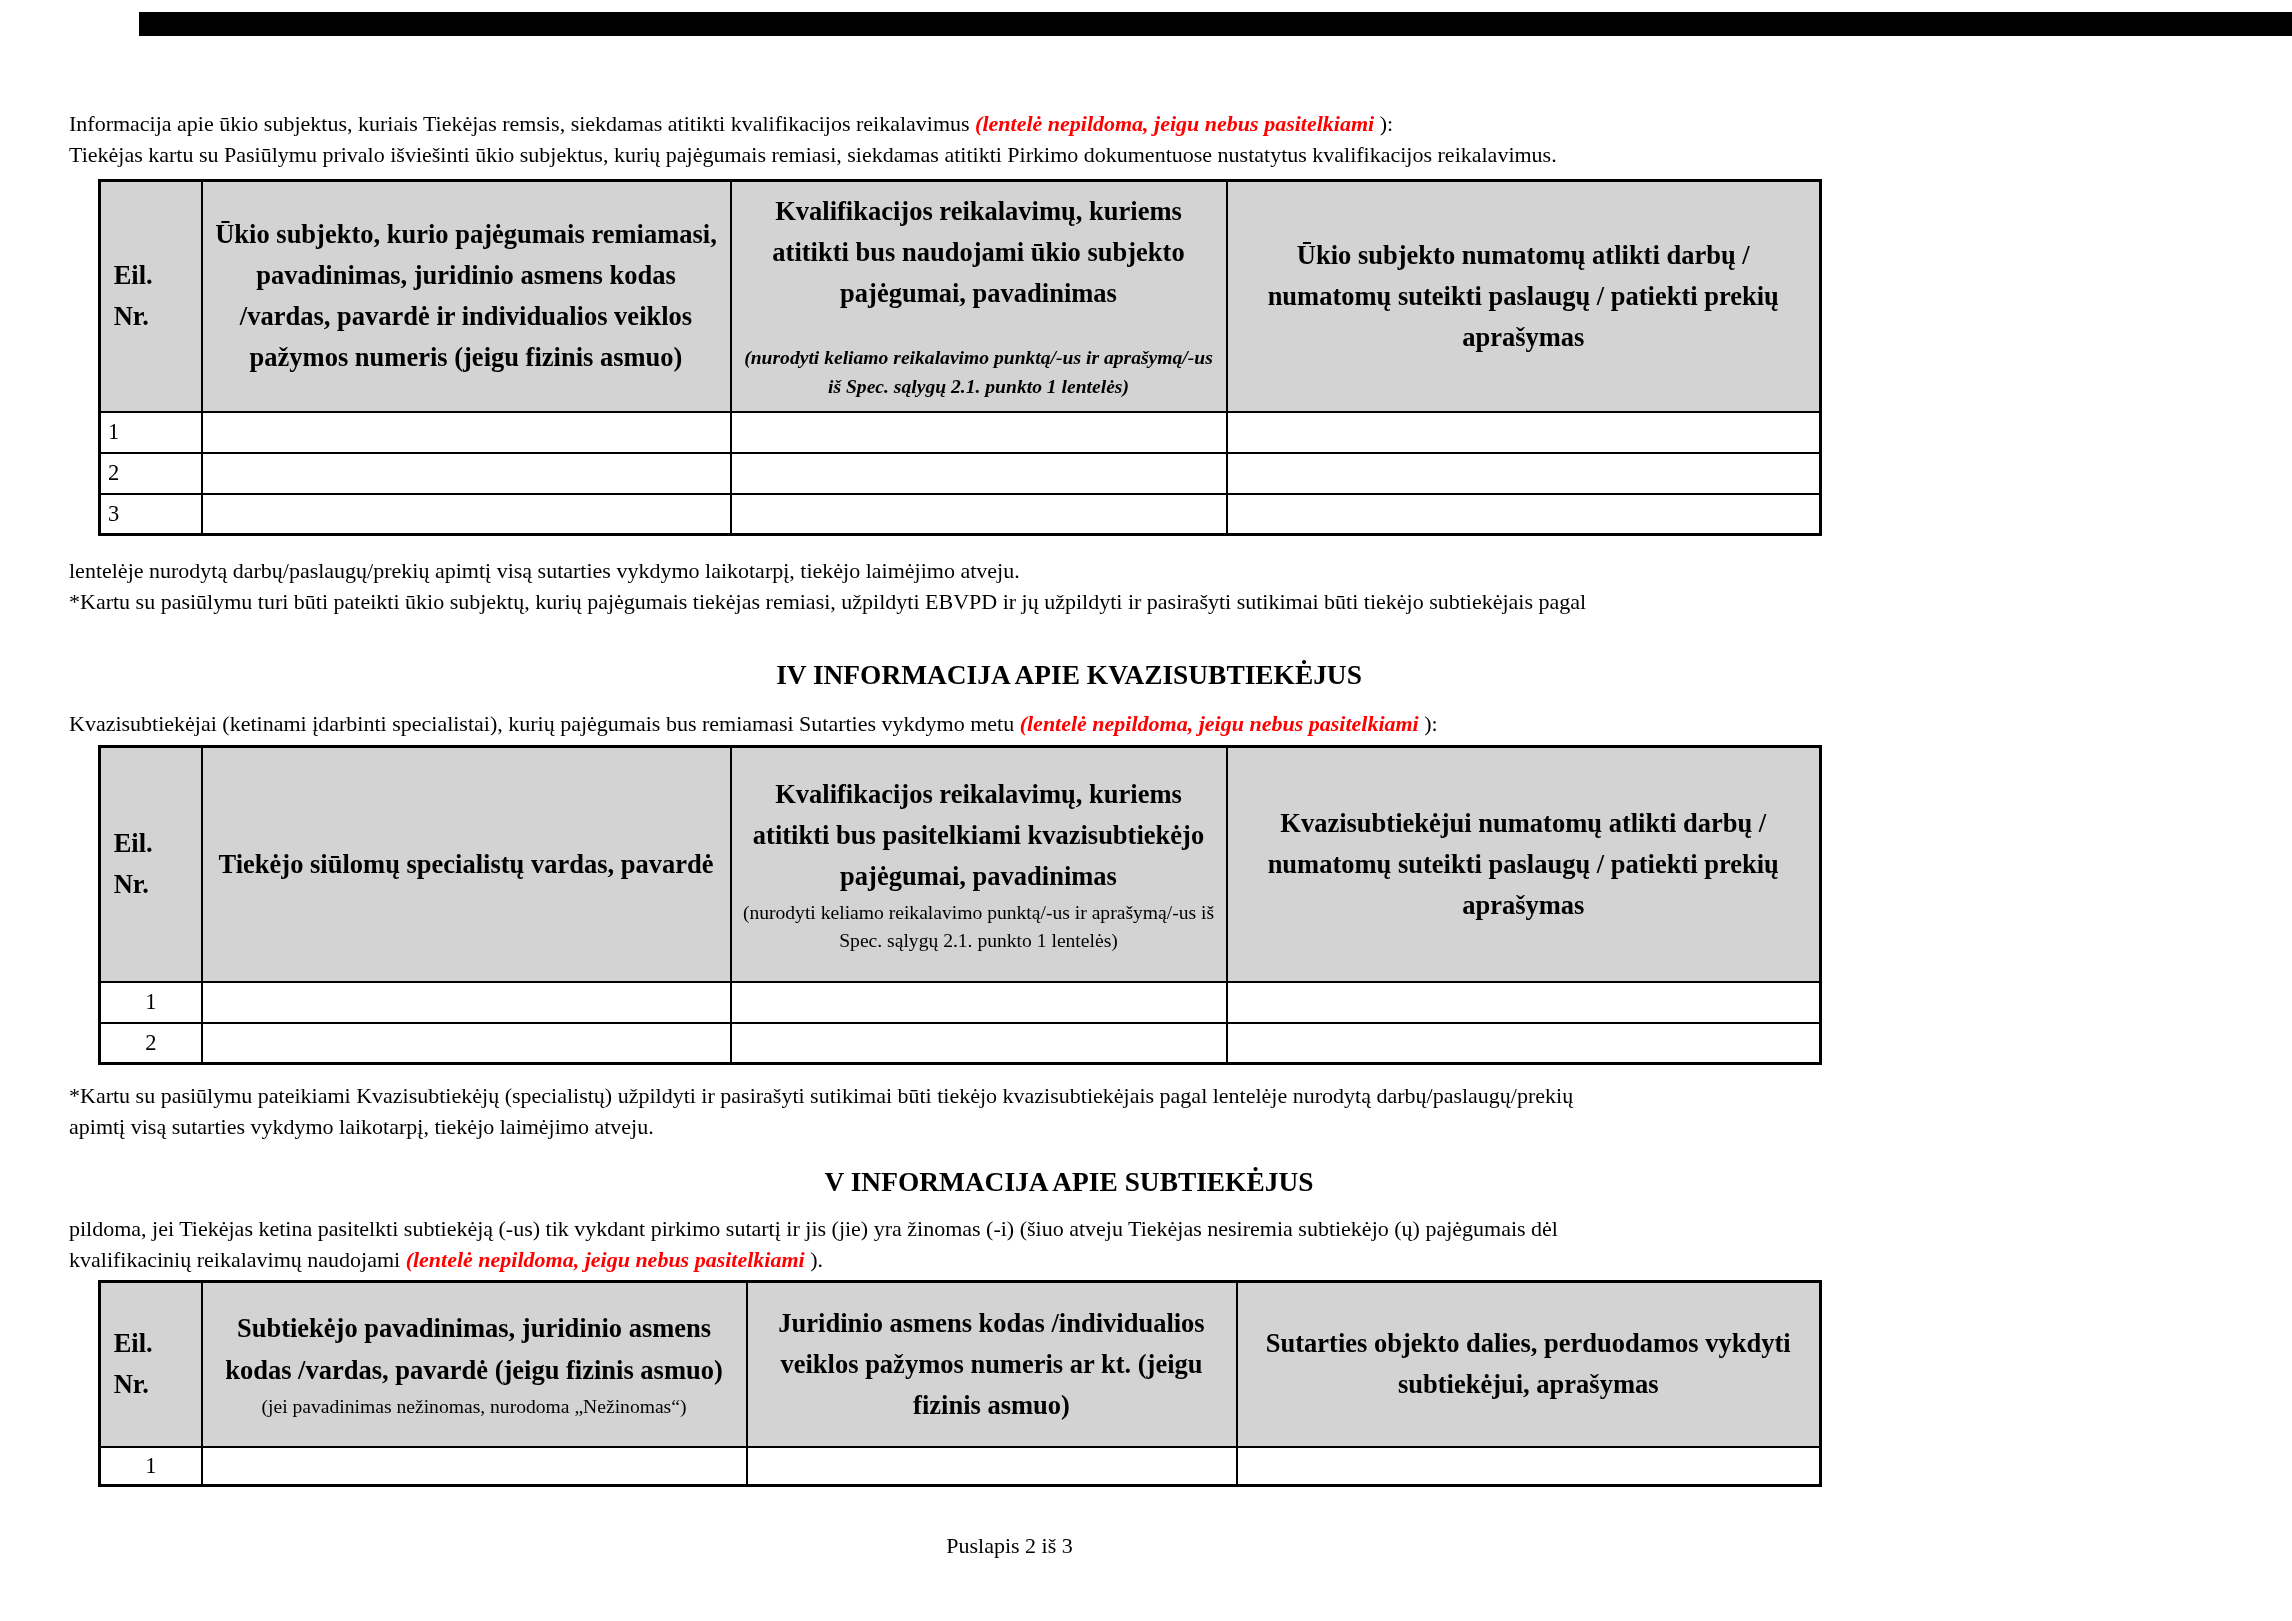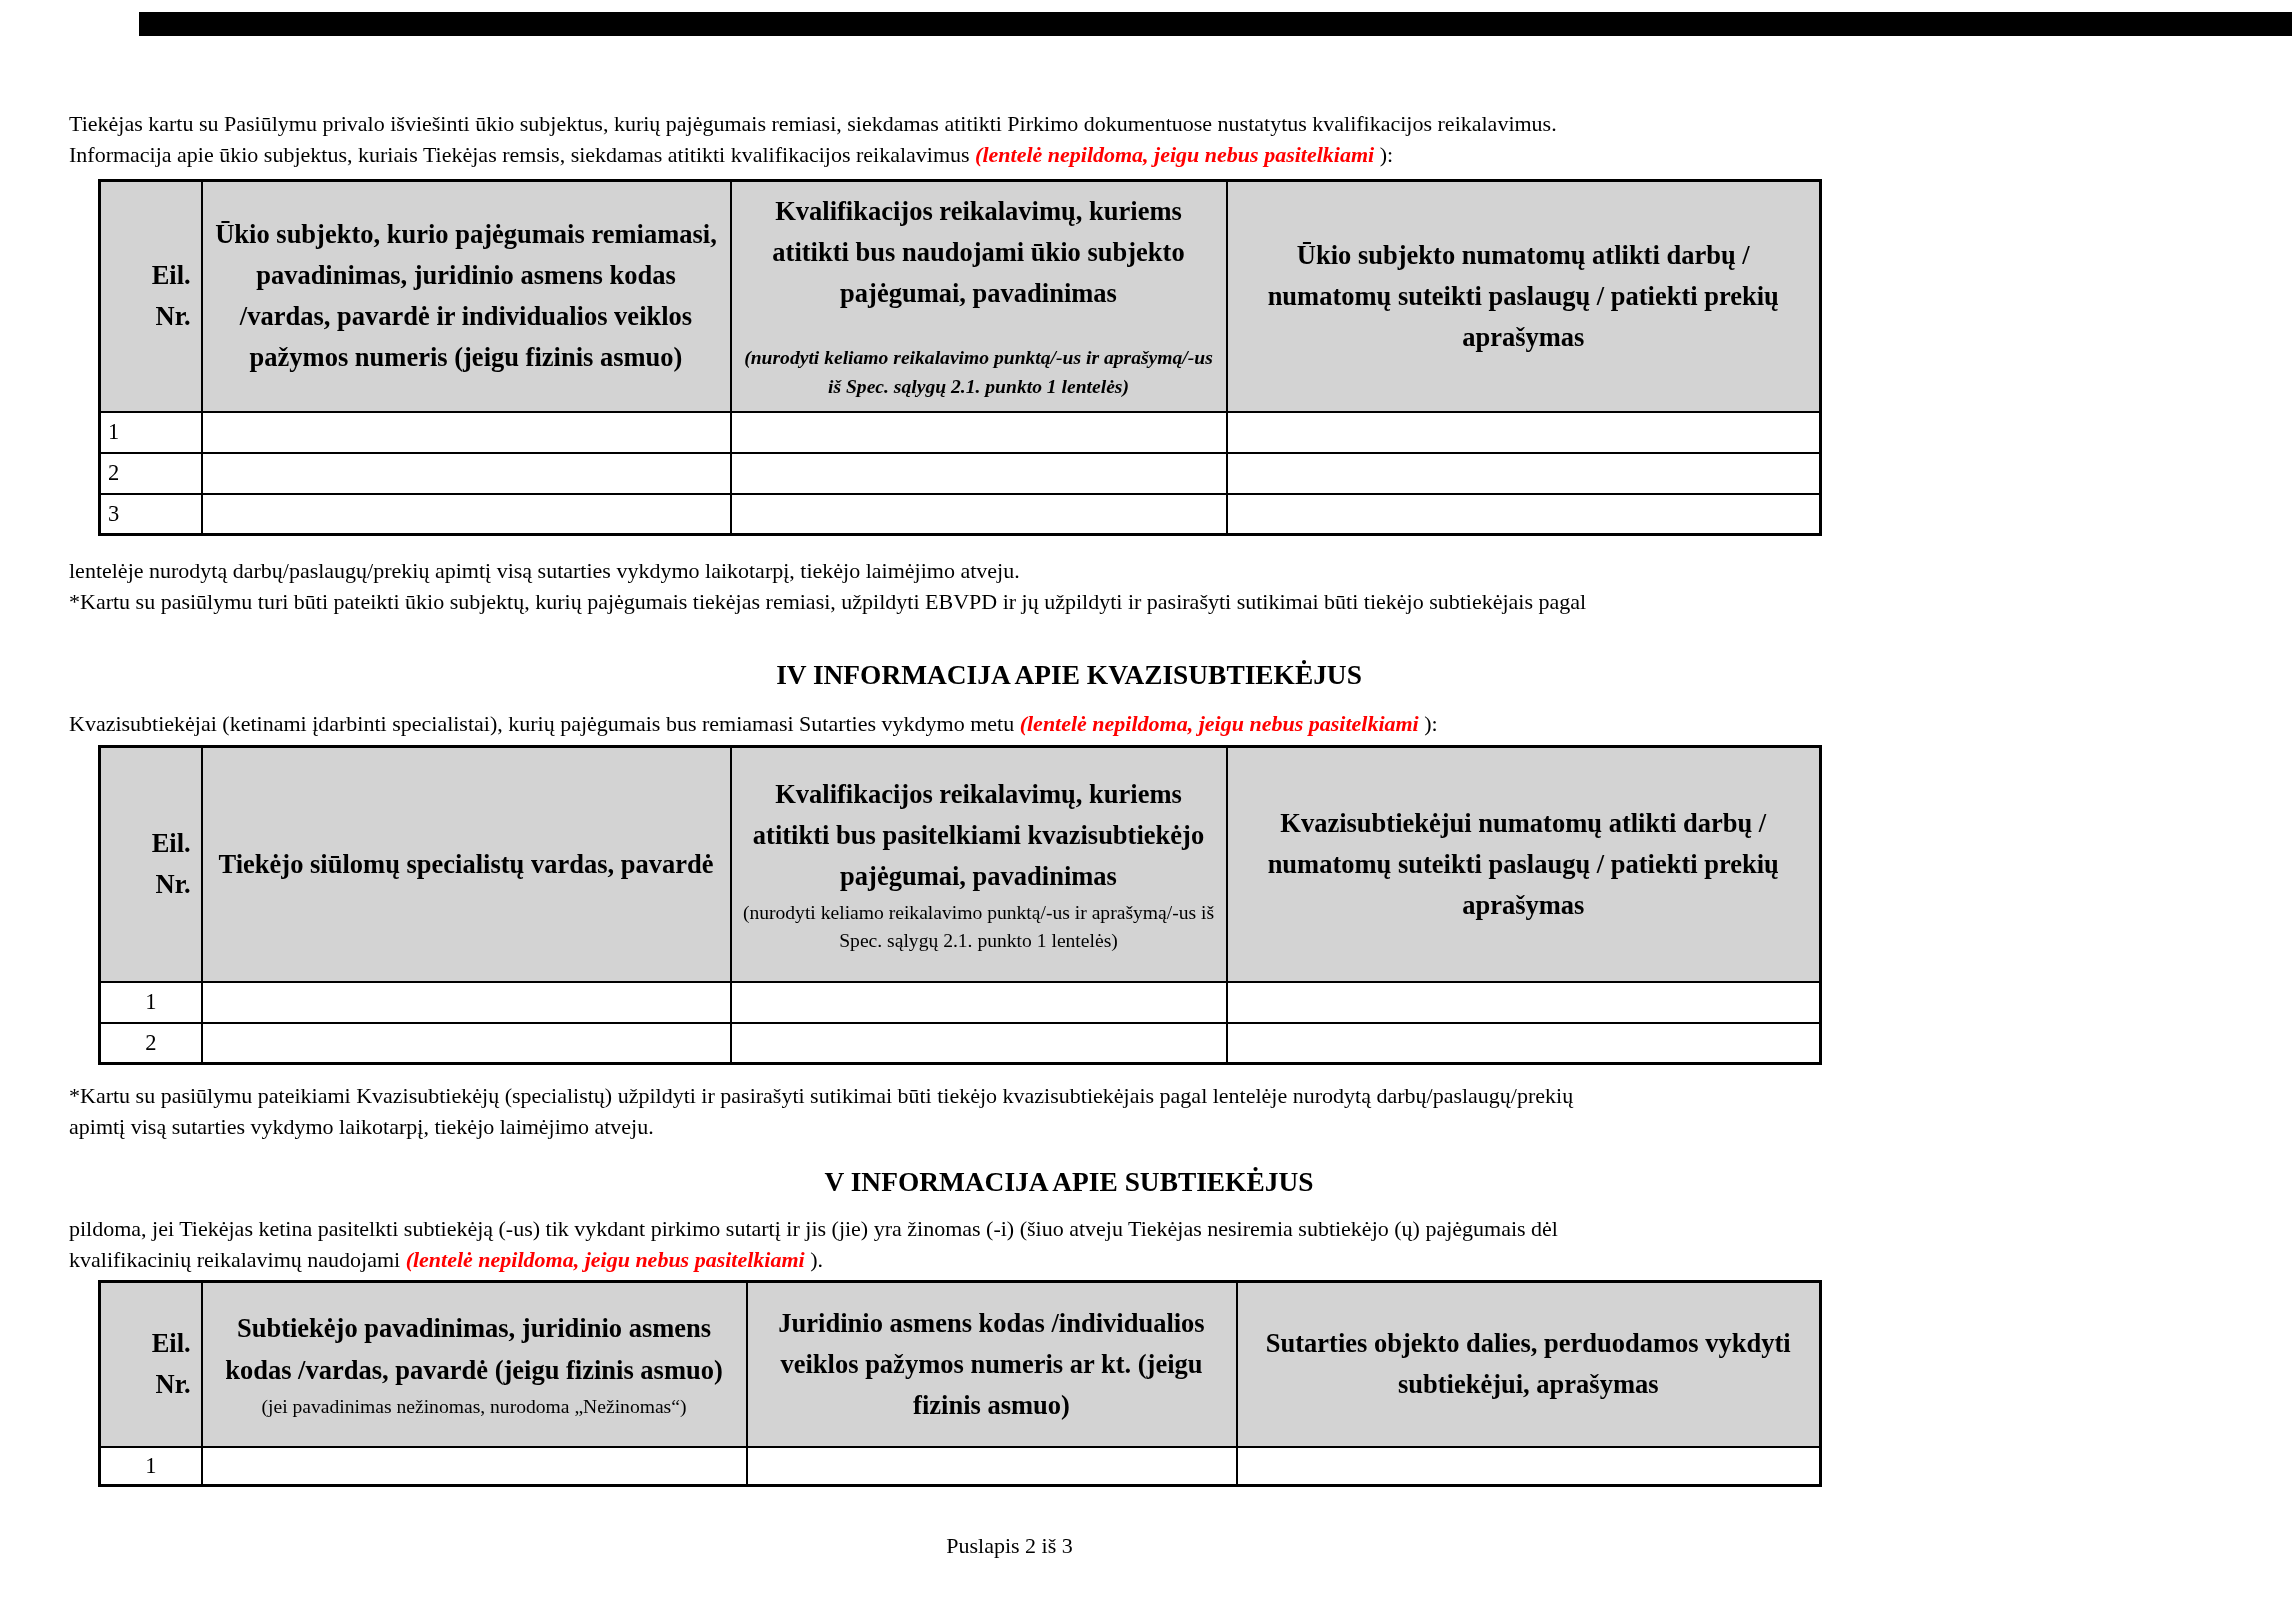--- a/index.html
+++ b/index.html
@@ -15,36 +15,36 @@
   .footer { position:absolute; left:0; top:1533px; width:2019px; text-align:center; font-size:22px; }
 
   table { position:absolute; left:98px; width:1721px; table-layout:fixed; border-collapse:collapse; background:#fff; border:3.9px solid #000; }
   th { background:#d3d3d3; border:2.9px solid #000; font-weight:bold; font-size:26.5px; line-height:1.55; vertical-align:middle; text-align:center; padding:5.9px 9.8px; }
   td { border:2.9px solid #000; vertical-align:middle; font-size:22.5px; }
   .t1 thead tr { height:231px; }
   .t2 thead tr { height:235px; }
   .t3 thead tr { height:165px; }
   .t1 td, .t2 td { height:41px; }
   .t3 td { height:39px; }
-  .eil { text-align:right; padding-left:12.7px; }
+  .eil { text-align:left; padding-left:12.7px; }
   .num-left { text-align:left; padding-left:6.9px; }
   .num-center { text-align:center; }
   .hnote-ital { font-size:19.6px; font-weight:bold; font-style:italic; line-height:1.5; margin-top:29px; }
   .hnote-plain { font-size:19.6px; font-weight:normal; line-height:1.4; margin-top:2px; }
 </style>
 </head>
 <body>
 
 <div class="page">
 
   <div class="topbar"></div>
 
   <div class="tblock" style="top:108px;">
+    <div><span>Informacija apie ūkio subjektus, kuriais Tiekėjas remsis, siekdamas atitikti kvalifikacijos reikalavimus </span><span class="red">(lentelė nepildoma, jeigu nebus pasitelkiami</span><span> ):</span></div>
     <div>Tiekėjas kartu su Pasiūlymu privalo išviešinti ūkio subjektus, kurių pajėgumais remiasi, siekdamas atitikti Pirkimo dokumentuose nustatytus kvalifikacijos reikalavimus.</div>
-    <div><span>Informacija apie ūkio subjektus, kuriais Tiekėjas remsis, siekdamas atitikti kvalifikacijos reikalavimus </span><span class="red">(lentelė nepildoma, jeigu nebus pasitelkiami</span><span> ):</span></div>
   </div>
 
   <table class="t1" style="top:179px;">
     <colgroup>
         <col style="width:102px">
         <col style="width:529px">
         <col style="width:496px">
         <col style="width:594px">
       </colgroup>
     <thead>

